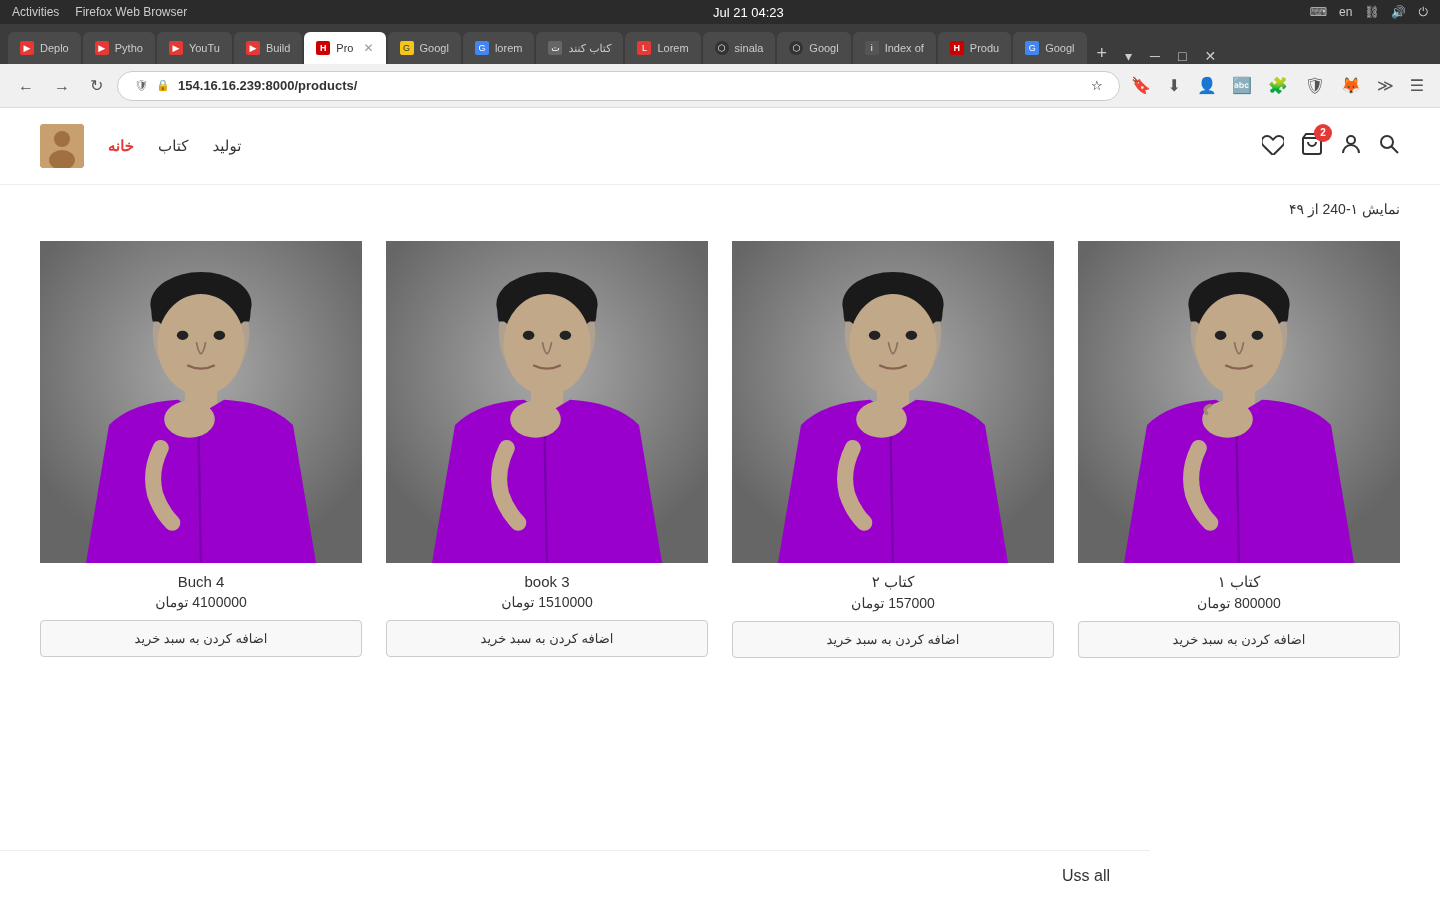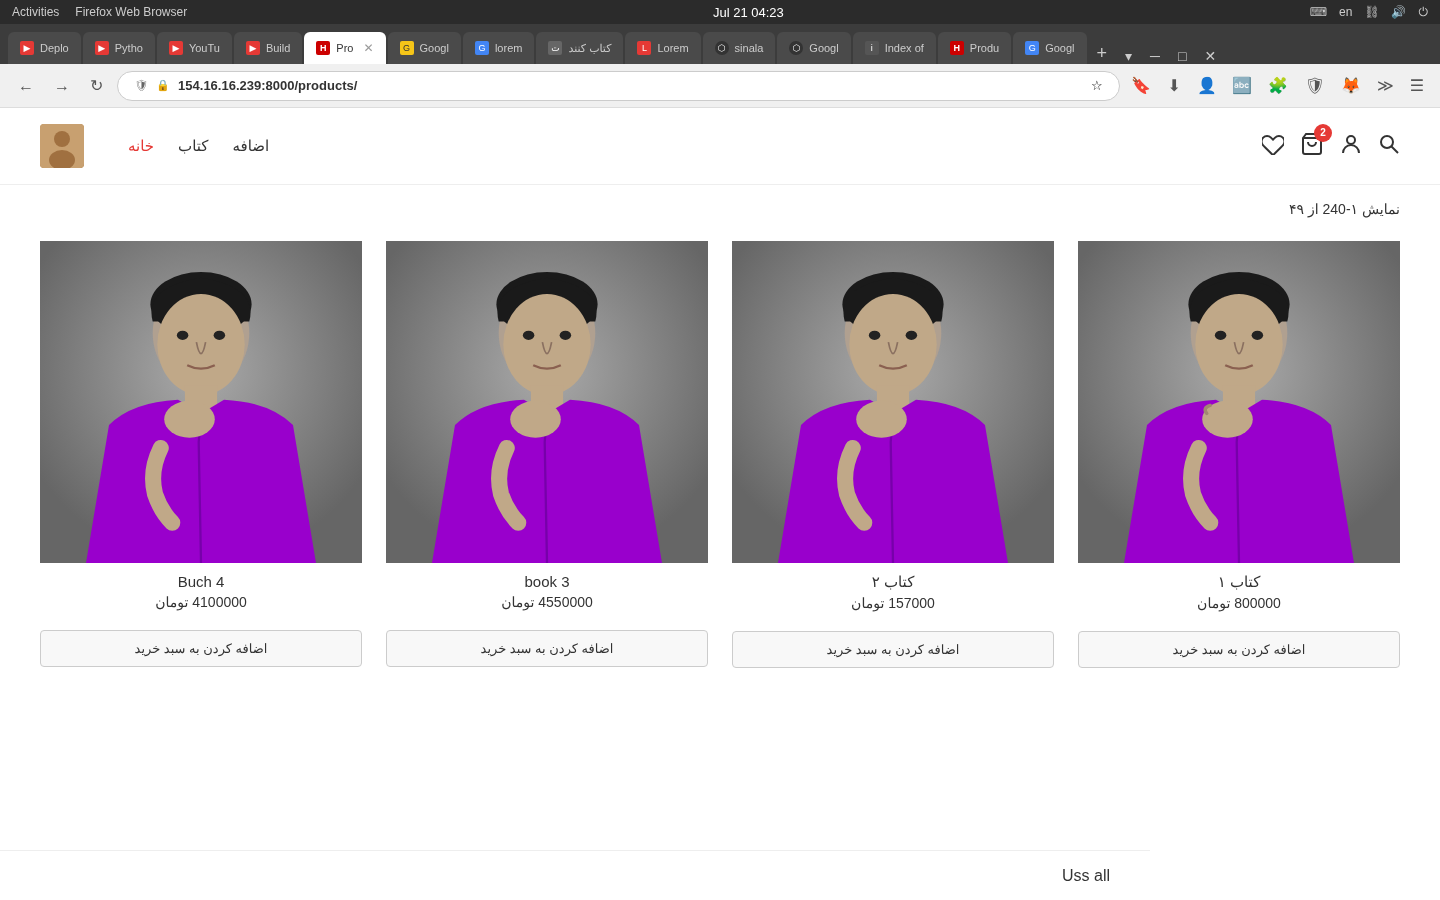--- a/index.html
+++ b/index.html
@@ -133,22 +133,21 @@
       gap: 24px;
     }
     .nav-link {
       font-size: 15px;
       color: #333;
       cursor: pointer;
       text-decoration: none;
     }
     .nav-link.active {
       color: #e53935;
-      font-weight: normal;
-      margin-left: 20px;
+      font-weight: bold;
     }
     .header-avatar {
       width: 44px;
       height: 44px;
       border-radius: 4px;
       background: #c8a070;
       overflow: hidden;
       display: flex;
       align-items: center;
       justify-content: center;
@@ -217,21 +216,21 @@
     }
     .product-price {
       font-size: 14px;
       color: #333;
       margin-top: 4px;
       text-align: left;
       direction: rtl;
     }
     .add-to-cart-btn {
       width: 100%;
-      margin-top: 20px;
+      margin-top: 10px;
       padding: 10px 0;
       border: 1px solid #ccc;
       background: #f8f8f8;
       border-radius: 4px;
       font-size: 13px;
       color: #333;
       cursor: pointer;
       text-align: center;
       direction: rtl;
     }
@@ -388,21 +387,21 @@
         <span class="cart-badge">2</span>
       </span>
       <span class="header-icon">
         <svg width="22" height="22" viewBox="0 0 22 22" fill="none" stroke="#333" stroke-width="2">
           <path d="M20.84 4.61a5.5 5.5 0 00-7.78 0L11 6.67l-2.06-2.06a5.5 5.5 0 00-7.78 7.78l2.06 2.06L11 22.23l7.78-7.78 2.06-2.06a5.5 5.5 0 000-7.78z"></path>
         </svg>
       </span>
     </div>
 
     <div class="header-nav">
-      <span class="nav-link">اضافه</span>
+      <span class="nav-link">تولید</span>
       <span class="nav-link">کتاب</span>
       <span class="nav-link active">خانه</span>
       <div class="header-avatar">
         <div class="avatar-placeholder">
           <svg width="44" height="44" viewBox="0 0 44 44">
             <rect width="44" height="44" fill="#c8a070"></rect>
             <circle cx="22" cy="15" r="8" fill="#a07040"></circle>
             <ellipse cx="22" cy="36" rx="13" ry="10" fill="#a07040"></ellipse>
           </svg>
         </div>
@@ -521,21 +520,21 @@
             <rect x="126" y="126" width="28" height="24" fill="#c0a888"></rect>
             <path d="M60 160 Q80 140 120 138 L140 150 L160 138 Q200 140 220 160 L240 280 L40 280 Z" fill="#9900cc"></path>
             <path d="M140 150 L138 175 L140 280" stroke="#7700aa" stroke-width="2" fill="none"></path>
             <path d="M105 180 Q95 200 100 220 Q105 235 115 245" stroke="#c0a888" stroke-width="14" fill="none" stroke-linecap="round"></path>
             <ellipse cx="130" cy="155" rx="22" ry="16" fill="#c0a888"></ellipse>
           </svg>
         </div>
       </div>
       <div class="product-name">book 3</div>
       <div class="product-price">
-        <span>4550000</span>
+        <span>1510000</span>
         <span>تومان</span>
       </div>
       <button class="add-to-cart-btn">اضافه کردن به سبد خرید</button>
     </div>
 
     <div class="product-card">
       <div class="product-image-wrap">
         <div class="product-image-placeholder">
           <svg viewBox="0 0 280 280" xmlns="http://www.w3.org/2000/svg" preserveAspectRatio="xMidYMid slice">
             <defs>

